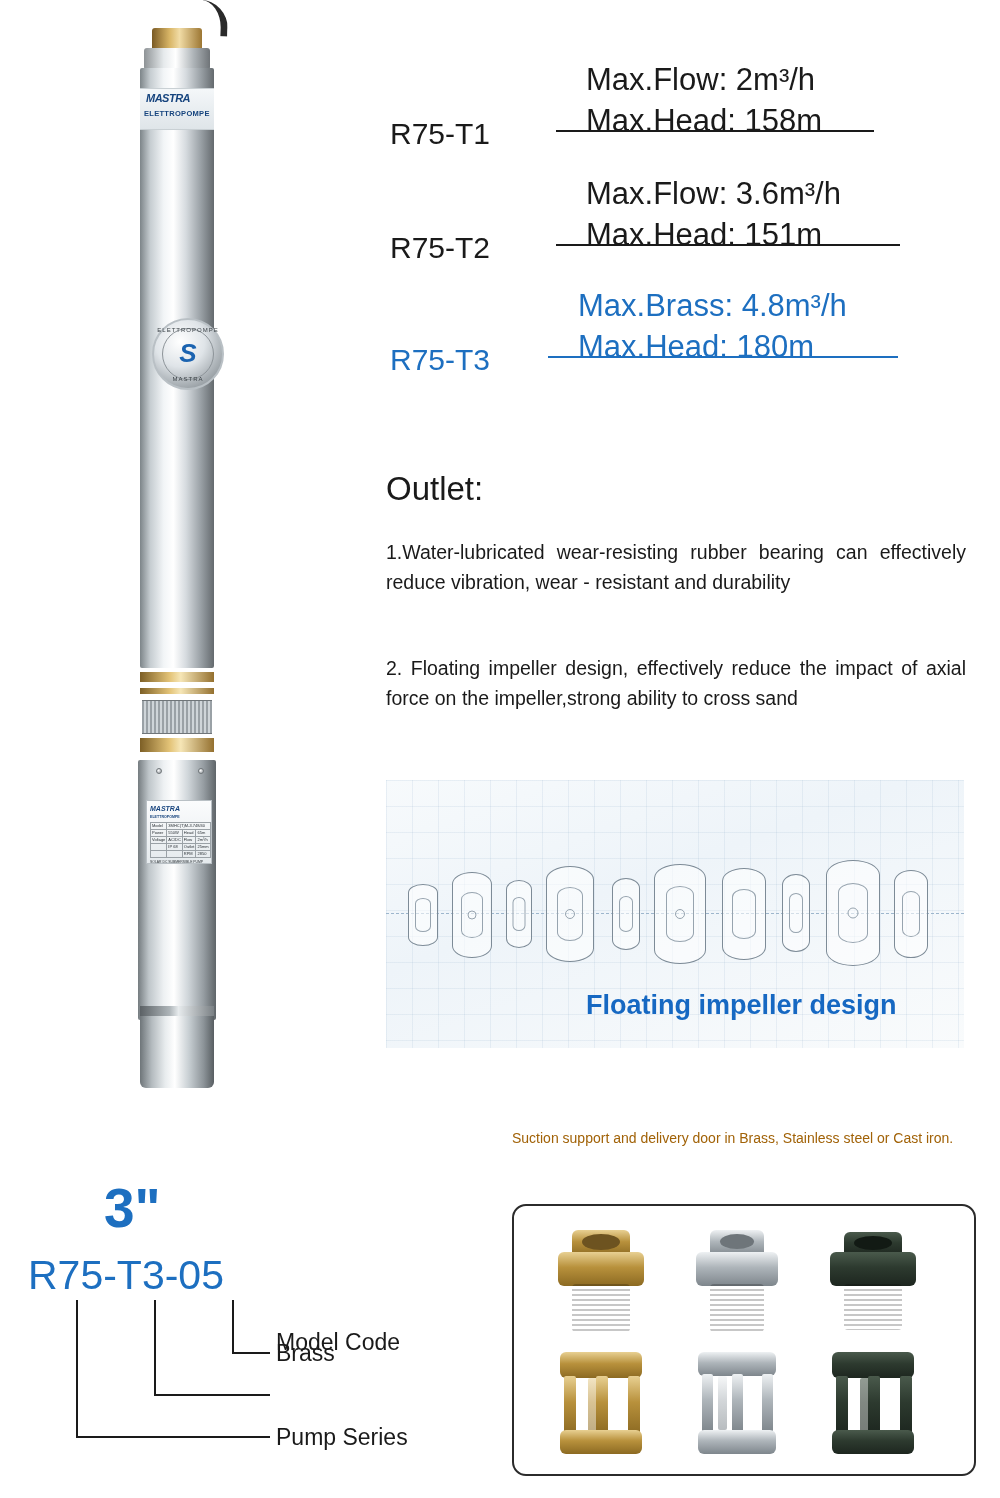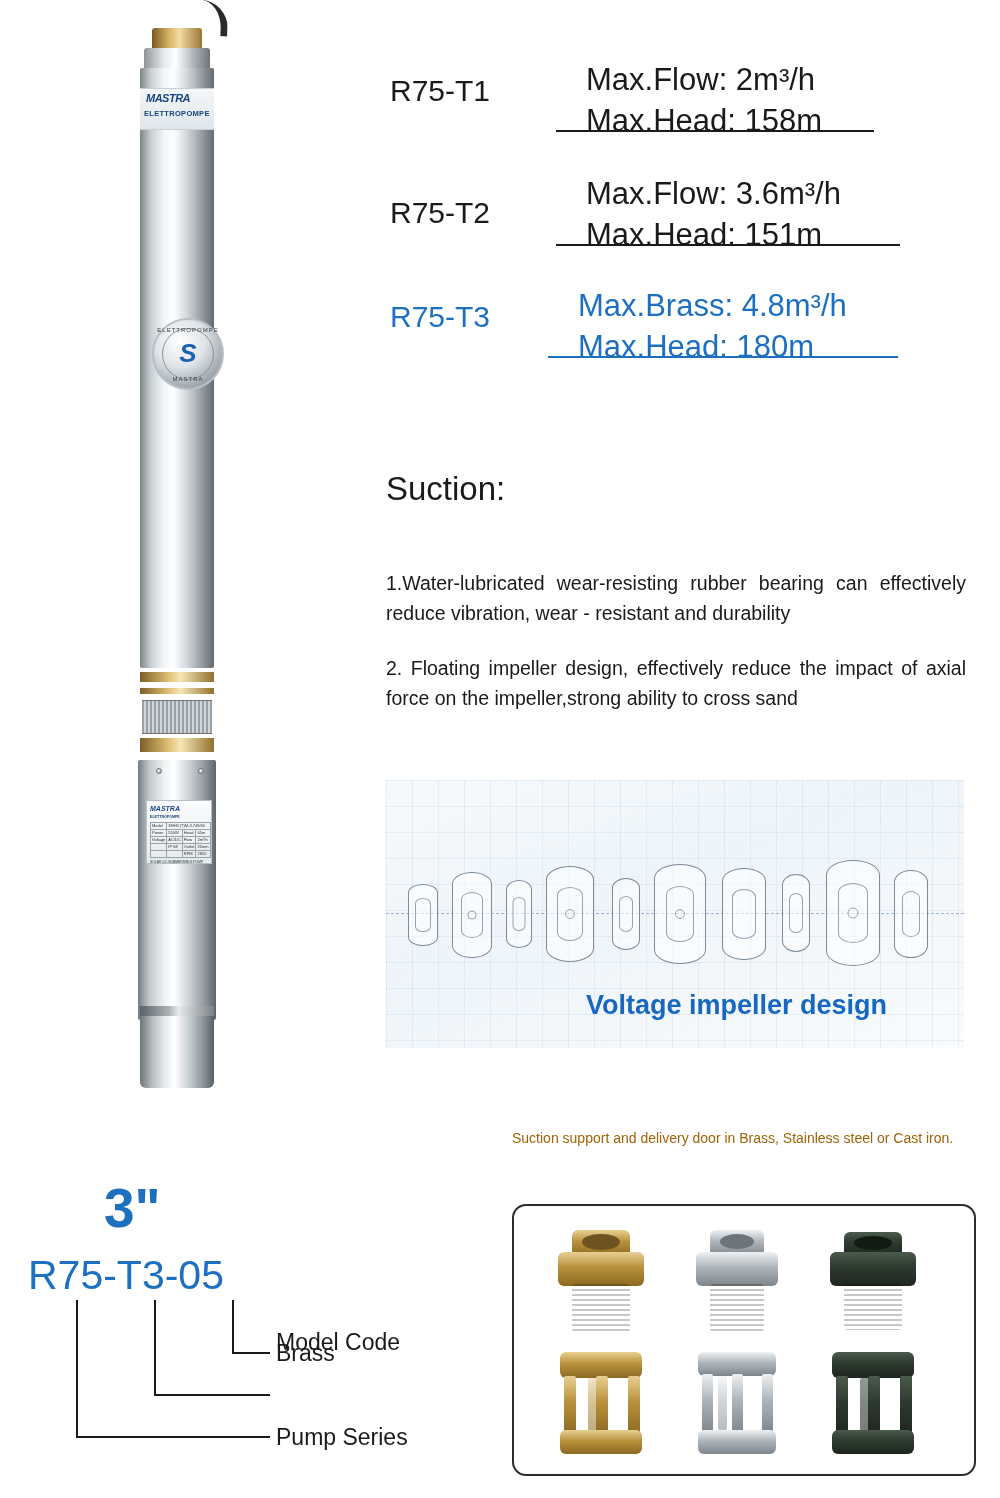--- a/index.html
+++ b/index.html
@@ -109,21 +109,21 @@
     position:absolute; left:30px; top:1006px; width:74px; height:11px;
     background:linear-gradient(90deg,#5b6165,#aeb5b9 40%,#e7ebed 52%,#7a8084 100%);
   }
   .pump-bolt {
     position:absolute; width:6px; height:6px; border-radius:50%;
     background:radial-gradient(circle at 35% 35%,#fff,#8d9499);
     border:1px solid #70767a;
   }
 
   
-  .model-block { position:absolute; }
+  .model-block { position:absolute;margin-top:43px; }
   .model-code {
     font-size:30px; color:#1a1a1a; letter-spacing:0px;
   }
   .model-code.blue { color:#1d6fc0; }
   .model-spec { font-size:31px; line-height:1.32; }
   .model-spec.blue { color:#1d6fc0; }
   .spec-underline {
     position:absolute; height:0; border-bottom:2px solid #1a1a1a;
   }
   .spec-underline.blue { border-bottom-color:#1d6fc0; }
@@ -283,42 +283,42 @@
 <div class="model-block" style="left:390px; top:74px">
   <div class="model-code">R75-T1</div>
 </div>
 <div class="model-spec" style="position:absolute;left:586px;top:60px">
   <div>Max.Flow: 2m³/h</div>
   <div>Max.Head: 158m</div>
 </div>
 <div class="spec-underline" style="left:556px;top:130px;width:28px"></div>
 <div class="spec-underline" style="left:584px;top:130px;width:290px"></div>
 
-<div class="model-block" style="left:390px; top:196px">
+<div class="model-block" style="left:390px; top:188px">
   <div class="model-code">R75-T2</div>
 </div>
 <div class="model-spec" style="position:absolute;left:586px;top:174px">
   <div>Max.Flow: 3.6m³/h</div>
   <div>Max.Head: 151m</div>
 </div>
 <div class="spec-underline" style="left:556px;top:244px;width:28px"></div>
 <div class="spec-underline" style="left:584px;top:244px;width:316px"></div>
 
 <div class="model-block" style="left:390px; top:300px">
   <div class="model-code blue">R75-T3</div>
 </div>
 <div class="model-spec blue" style="position:absolute;left:578px;top:286px">
   <div>Max.Brass: 4.8m³/h</div>
   <div>Max.Head: 180m</div>
 </div>
 <div class="spec-underline blue" style="left:548px;top:356px;width:28px"></div>
 <div class="spec-underline blue" style="left:576px;top:356px;width:322px"></div>
 
-<div id="feature-title">Suction:</div>
-<div class="feature-para" style="left:386px; top:569px">1.Water-lubricated wear-resisting rubber bearing can effectively reduce vibration, wear - resistant and durability</div>
+<div id="feature-title">Outlet:</div>
+<div class="feature-para" style="left:386px; top:538px">1.Water-lubricated wear-resisting rubber bearing can effectively reduce vibration, wear - resistant and durability</div>
 <div class="feature-para" style="left:386px; top:654px">2. Floating impeller design, effectively reduce the impact of axial force on the impeller,strong ability to cross sand</div>
 
 <div id="impeller-box">
   <div class="grid"></div>
   <div class="axis"></div>
 
   <div class="imp-part" style="left:22px;top:104px;width:30px;height:62px">
     <div class="imp-inner" style="width:16px;height:34px"></div>
   </div>
   <div class="imp-part" style="left:66px;top:92px;width:40px;height:86px">
@@ -346,21 +346,21 @@
     <div class="imp-inner" style="width:14px;height:40px"></div>
   </div>
   <div class="imp-part" style="left:440px;top:80px;width:54px;height:106px">
     <div class="imp-inner" style="width:30px;height:60px"></div>
     <div class="imp-hub" style="width:11px;height:11px"></div>
   </div>
   <div class="imp-part" style="left:508px;top:90px;width:34px;height:88px">
     <div class="imp-inner" style="width:18px;height:46px"></div>
   </div>
 </div>
-<div id="impeller-caption">Voltage impeller design</div>
+<div id="impeller-caption">Floating impeller design</div>
 
 <div id="size-label">3"</div>
 <div id="model-breakdown">R75-T3-05</div>
 
 <div class="bd-line" style="left:232px; top:1300px; height:52px"></div>
 <div class="bd-hline" style="left:232px; top:1352px; width:38px"></div>
 <div class="bd-text" style="left:276px; top:1340px">Brass</div>
 
 <div class="bd-line" style="left:154px; top:1300px; height:94px"></div>
 <div class="bd-hline" style="left:154px; top:1394px; width:116px"></div>

